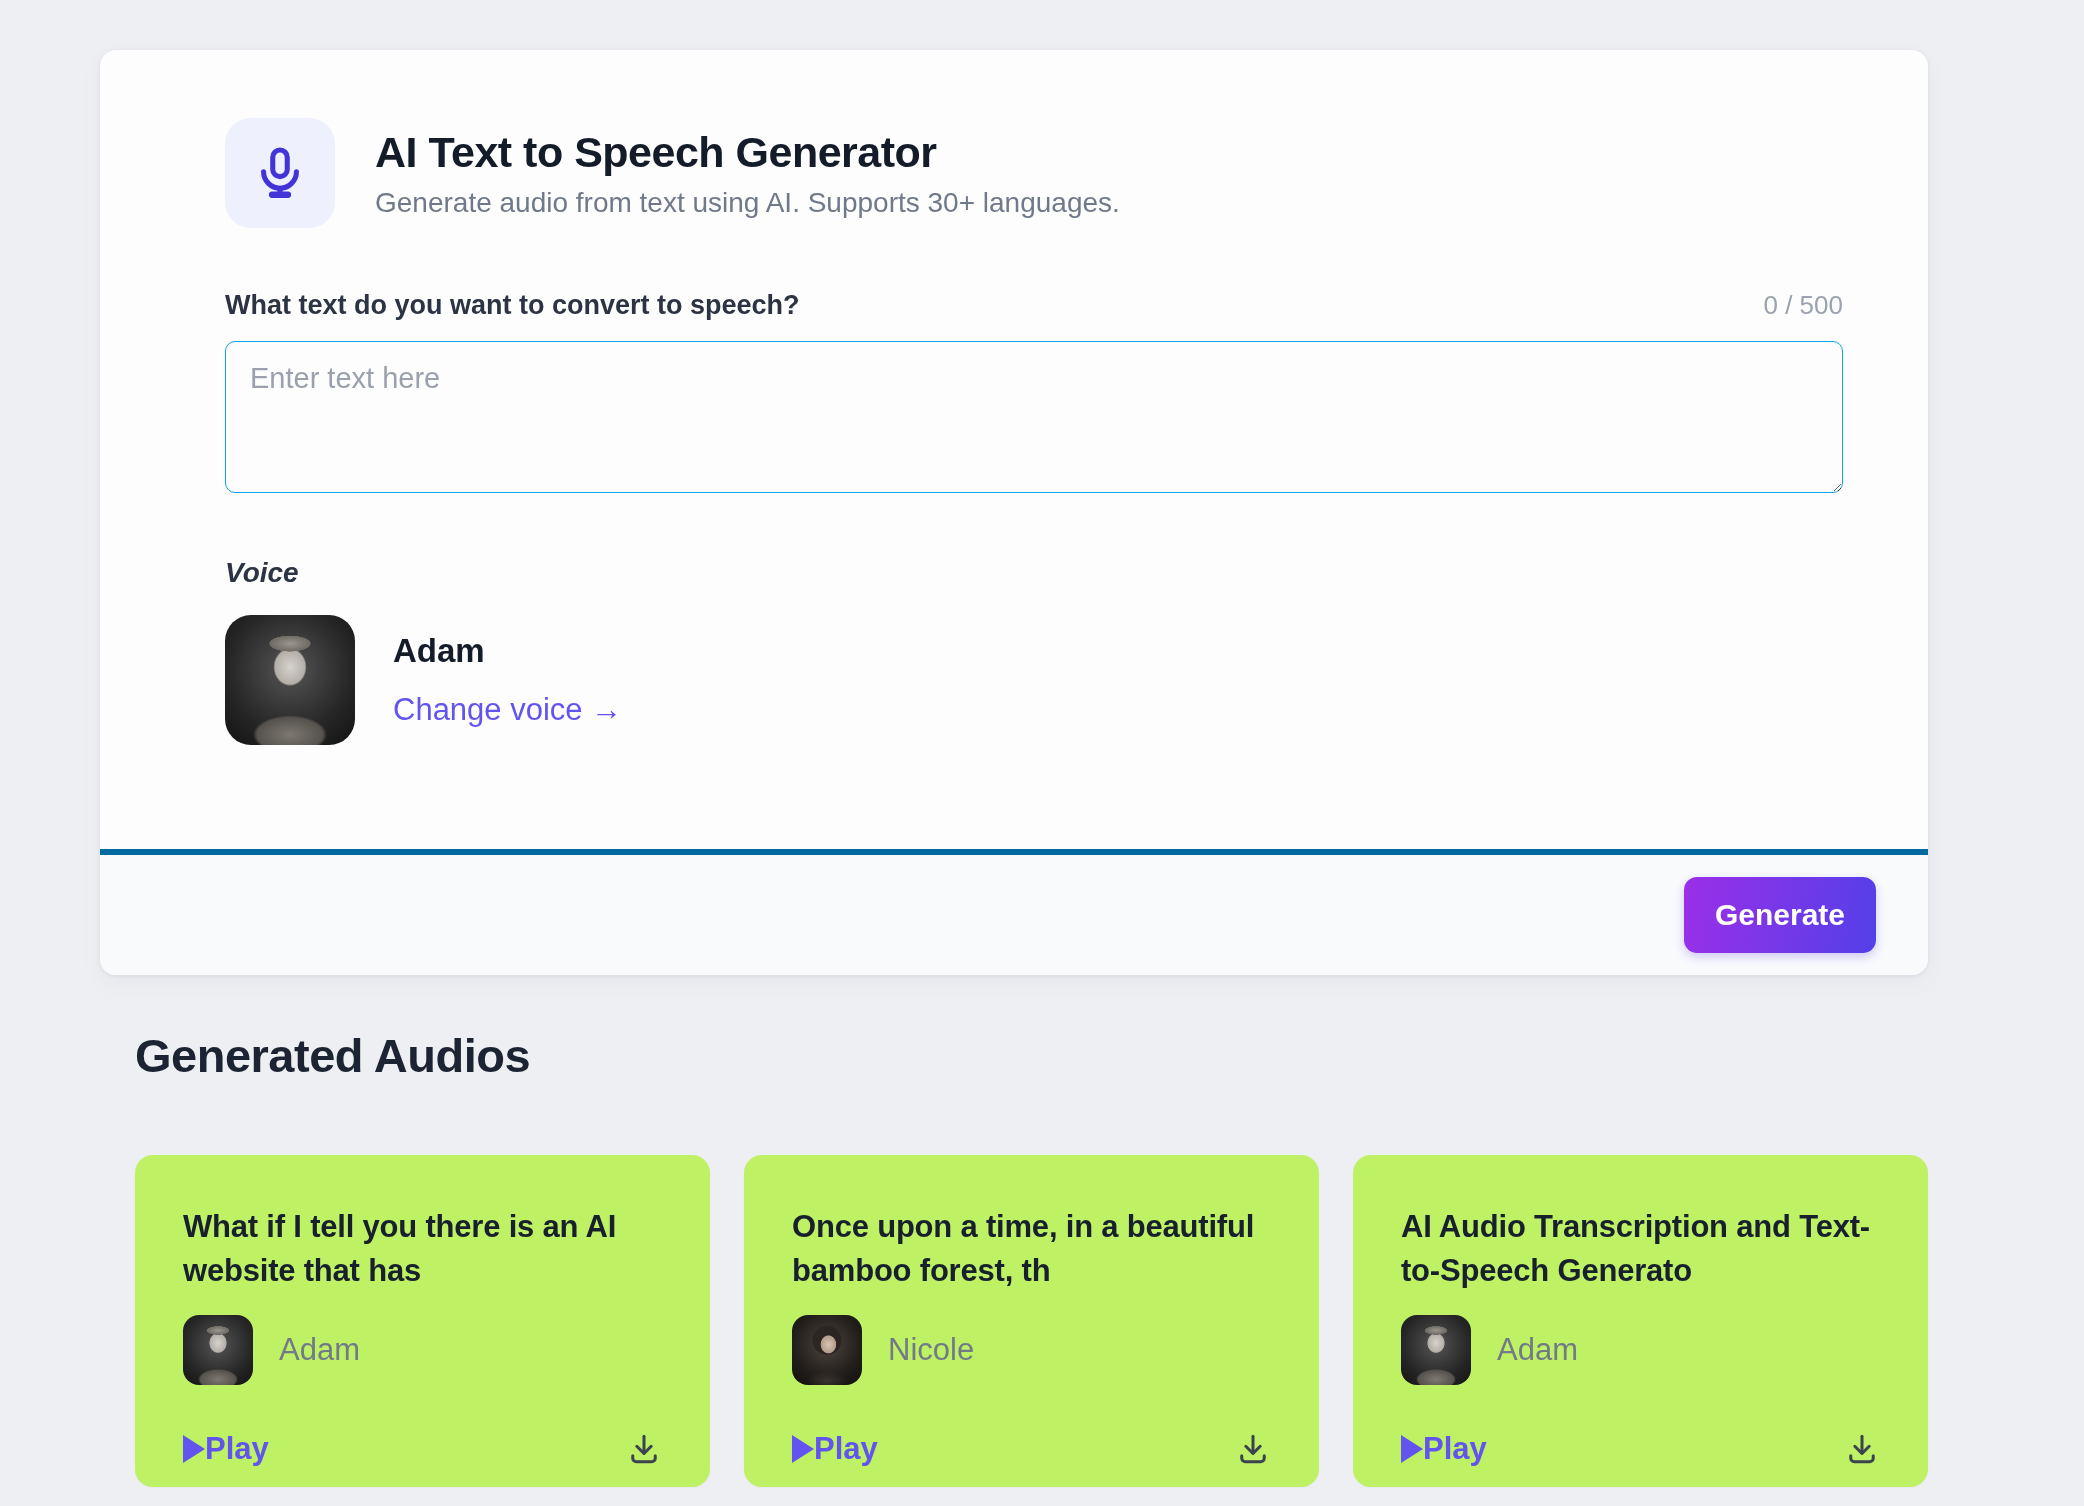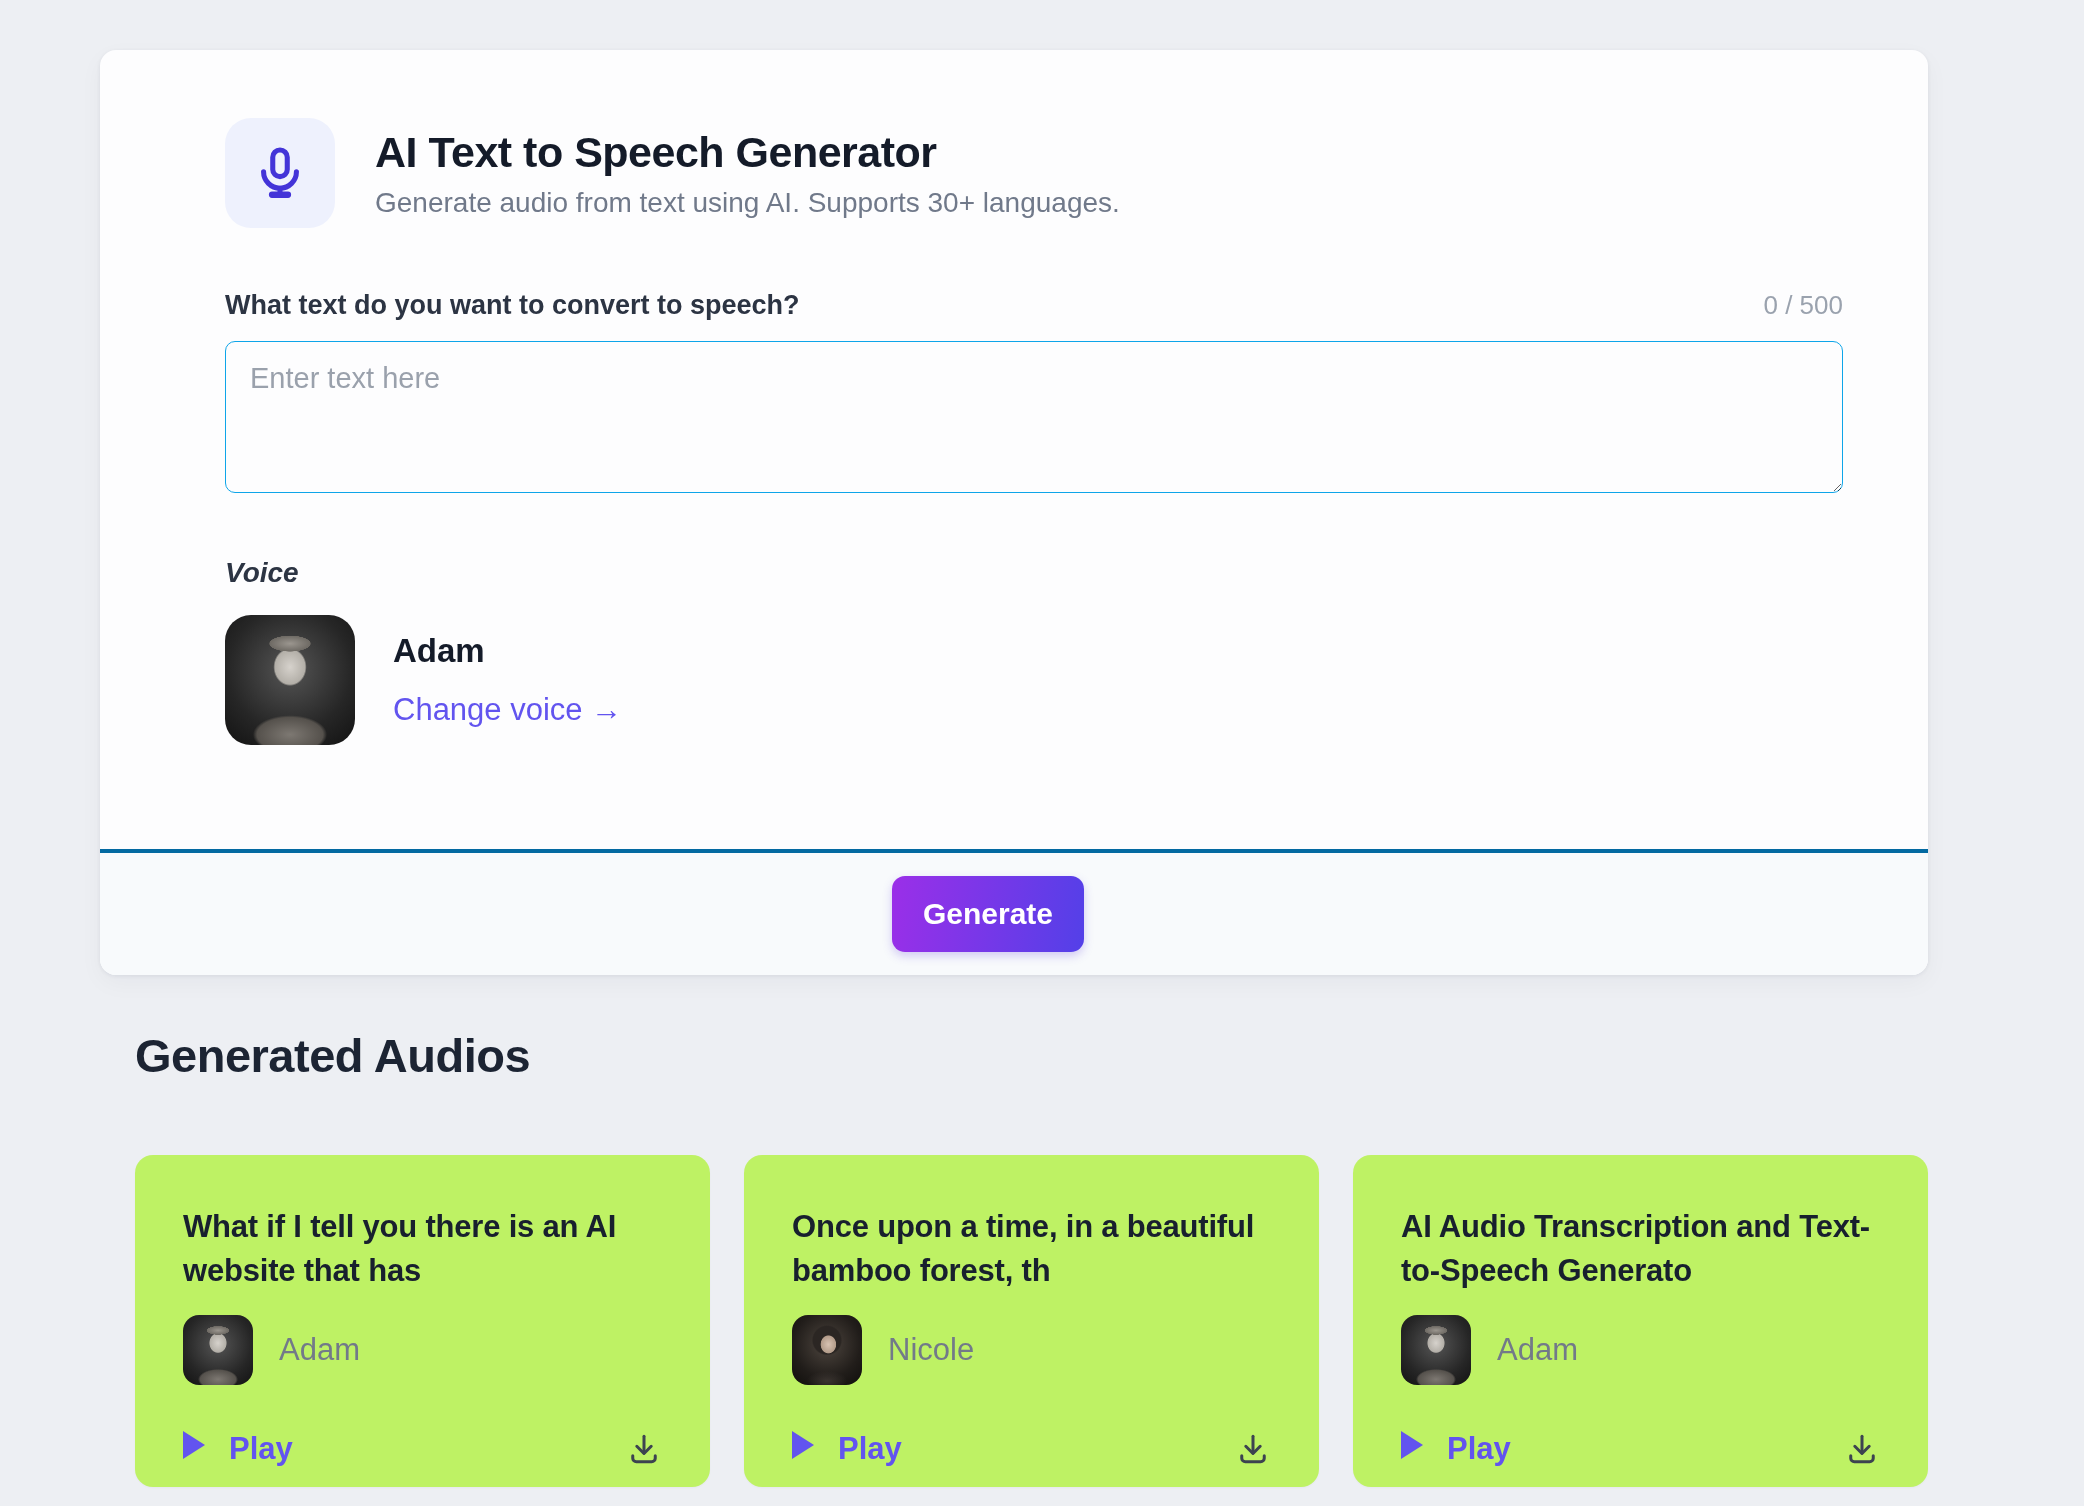--- a/index.html
+++ b/index.html
@@ -89,22 +89,22 @@
     background:
       radial-gradient(ellipse 19% 22% at 52% 42%, #d8c3b2 0%, #b39c8a 55%, rgba(0,0,0,0) 61%),
       radial-gradient(ellipse 34% 34% at 50% 36%, #2b2623 58%, rgba(0,0,0,0) 64%),
       radial-gradient(ellipse 45% 22% at 50% 94%, #3a3430 0%, rgba(0,0,0,0) 64%),
       radial-gradient(circle at 50% 42%, #4e463f 0%, #211d1a 62%, #100e0c 100%);
   }
 
   .gen-footer {
     height: 126px;
     background: #f8fafc;
-    border-top: 4px solid #0369a1;
-    display: flex; align-items: center; justify-content: center;
+    border-top: 6px solid #0369a1;
+    display: flex; align-items: center; justify-content: flex-end;
     padding-right: 52px;
   }
   .generate-btn {
     width: 192px; height: 76px;
     border: none; border-radius: 13px;
     background: linear-gradient(100deg, #9b2fe8 0%, #5340e8 100%);
     color: #ffffff; font-size: 30px; font-weight: 700;
     font-family: "Liberation Sans", "DejaVu Sans", sans-serif;
     cursor: pointer;
     box-shadow: 0 4px 10px rgba(90,60,220,.25);
@@ -138,21 +138,21 @@
     line-height: 1.42; letter-spacing: -0.2px;
   }
   .audio-voice-row { margin-top: 22px; display: flex; align-items: center; gap: 26px; }
   .audio-avatar { width: 70px; height: 70px; border-radius: 16px; overflow: hidden; flex: 0 0 auto; }
   .audio-voice-name { font-size: 31px; color: #727a89; }
   .audio-actions {
     margin-top: auto;
     display: flex; align-items: center; justify-content: space-between;
   }
   .play-btn {
-    display: flex; gap: 24px;
+    display: flex; align-items: center; 
     background: none; border: none; cursor: pointer; padding: 0;
     font-family: "Liberation Sans", "DejaVu Sans", sans-serif;
   }
   .play-triangle {
     width: 0; height: 0;
     border-left: 22px solid #6254ef;
     border-top: 14px solid transparent;
     border-bottom: 14px solid transparent;
   }
   .play-label { font-size: 31px; font-weight: 700; color: #6254ef; }

